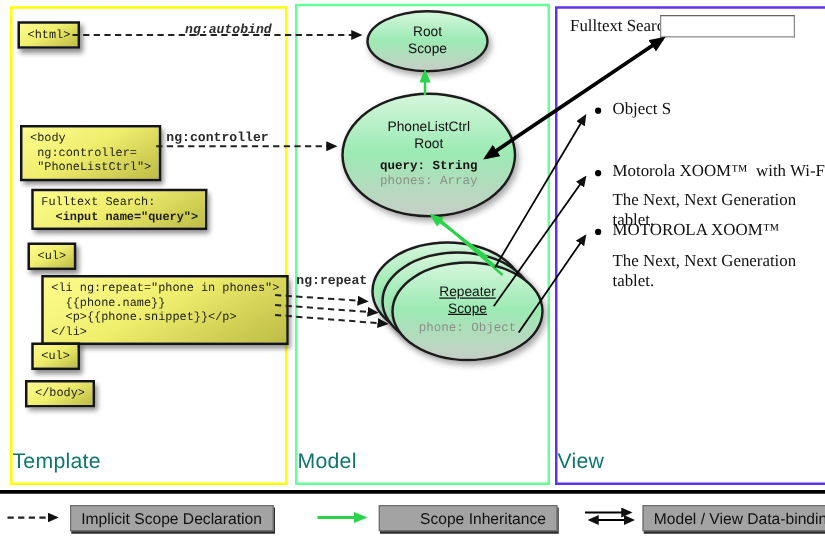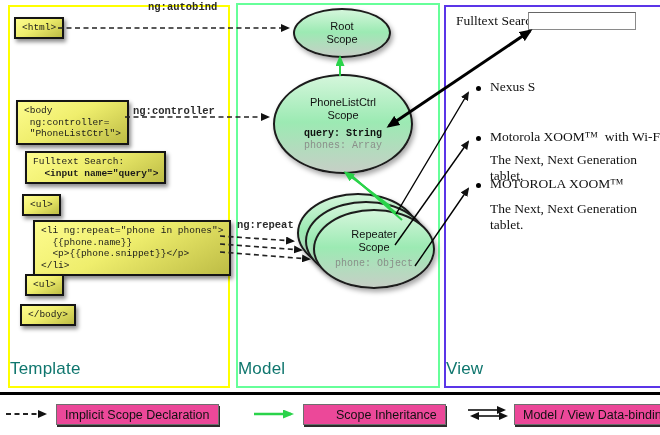--- a/index.html
+++ b/index.html
@@ -30,21 +30,21 @@
   .serif{font-family:"Liberation Serif",serif;color:#111;}
   .view-search-label{position:absolute;left:456px;top:13px;font-size:13.5px;}
   .view-input{position:absolute;left:528px;top:12px;width:100px;height:16px;
               border:1px solid #8a8a8a;border-top-color:#666;background:#fff;padding:0 3px;
               font-family:"Liberation Serif",serif;font-size:12px;}
   .bullet{position:absolute;width:5px;height:5px;border-radius:50%;background:#000;}
   .vname{position:absolute;font-size:13.5px;}
   .vdesc{position:absolute;font-size:13.5px;}
   .legend-sep{position:absolute;left:0;top:392px;width:660px;height:3px;background:#000;}
   .legend-box{position:absolute;top:404px;height:19px;display:flex;align-items:center;
-              padding:0 8px;background:#ec4899;border:1px solid #6e6e6e;
+              padding:0 8px;background:#a3a3a3;border:1px solid #6e6e6e;
               box-shadow:1px 2px 0 #2c2c2c;font-size:12.5px;color:#111;white-space:nowrap;}
   .legend-icon{position:absolute;top:404px;}
   svg.overlay{position:absolute;left:0;top:0;width:660px;height:435px;pointer-events:none;}
 </style>
 </head>
 <body>
 
 <div id="stage">
 
   <div class="panel panel-template">
@@ -64,49 +64,49 @@
   <div class="codebox" style="left:25px;top:151px;"><span>Fulltext Search:</span>
 <b>  &lt;input name="query"&gt;</b></div>
   <div class="codebox" style="left:22px;top:194px;">&lt;ul&gt;</div>
   <div class="codebox" style="left:33px;top:220px;">&lt;li ng:repeat="phone in phones"&gt;
   {{phone.name}}
   &lt;p&gt;{{phone.snippet}}&lt;/p&gt;
 &lt;/li&gt;</div>
   <div class="codebox" style="left:25px;top:274px;">&lt;ul&gt;</div>
   <div class="codebox" style="left:20px;top:304px;">&lt;/body&gt;</div>
 
-  <div class="mlabel" style="left:148px;top:1px;">ng:autobind</div>
+  <div class="mlabel" style="left:148px;top:18px;font-style:italic;">ng:autobind</div>
   <div class="mlabel" style="left:133px;top:105px;">ng:controller</div>
   <div class="mlabel" style="left:237px;top:219px;">ng:repeat</div>
 
   <div class="ellipse" style="left:293px;top:8px;width:94px;height:46px;">
     <div class="etext" style="white-space:pre-line;">Root
 Scope</div>
   </div>
 
   <div class="ellipse" style="left:273px;top:74px;width:136px;height:96px;">
     <div class="etext" style="white-space:pre-line;">PhoneListCtrl
-Scope</div>
+Root</div>
     <div class="eprop bold" style="margin-top:6px;">query: String</div>
     <div class="eprop gray">phones: Array</div>
   </div>
 
   <div class="ellipse" style="left:297px;top:193px;width:118px;height:76px;"></div>
   <div class="ellipse" style="left:305px;top:201px;width:118px;height:76px;"></div>
   <div class="ellipse" style="left:313px;top:209px;width:118px;height:76px;">
-    <div class="etext" style="white-space:pre-line;">Repeater
+    <div class="etext" style="white-space:pre-line;text-decoration:underline;">Repeater
 Scope</div>
     <div class="eprop gray" style="margin-top:4px;">phone: Object</div>
   </div>
 
   <div class="serif view-search-label">Fulltext Search:</div>
   <input class="view-input" type="text" value="" style="">
 
   <div class="bullet" style="left:476px;top:86px;"></div>
-  <div class="serif vname" style="left:490px;top:79px;">Nexus S</div>
+  <div class="serif vname" style="left:490px;top:79px;">Object S</div>
 
   <div class="bullet" style="left:476px;top:136px;"></div>
   <div class="serif vname" style="left:490px;top:129px;white-space:pre;">Motorola XOOM™  with Wi-Fi</div>
   <div class="serif vdesc" style="left:490px;top:152px;">The Next, Next Generation tablet.</div>
 
   <div class="bullet" style="left:476px;top:183px;"></div>
   <div class="serif vname" style="left:490px;top:176px;">MOTOROLA XOOM™</div>
   <div class="serif vdesc" style="left:490px;top:201px;">The Next, Next Generation tablet.</div>
 
   <svg class="overlay">

